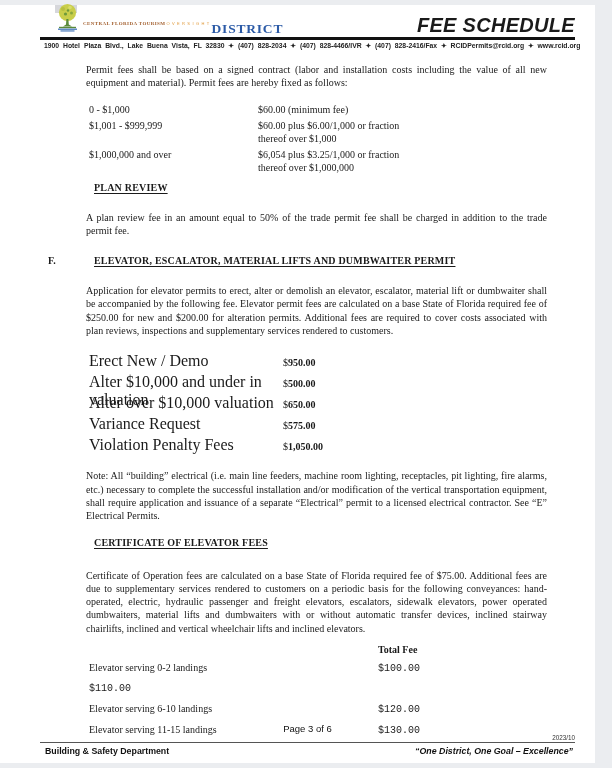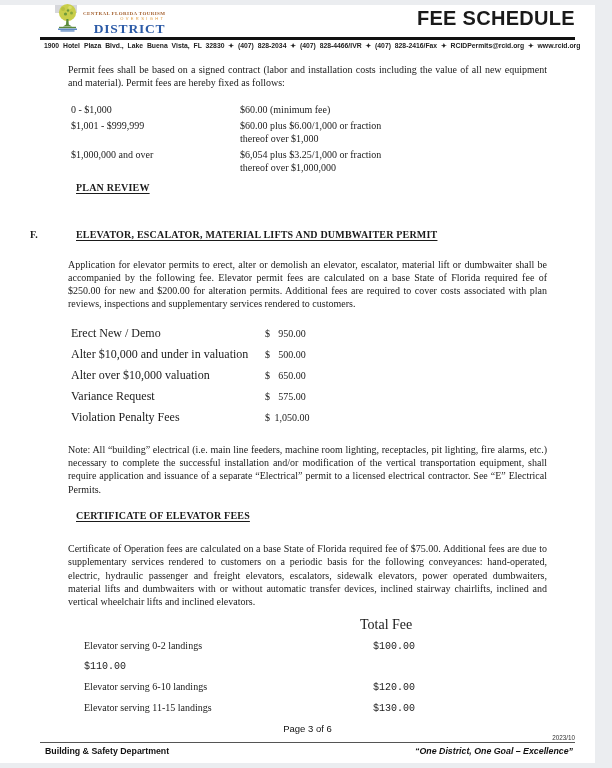--- a/index.html
+++ b/index.html
@@ -21,21 +21,21 @@
     background: #d6d7db;
   }
 
   
   header { position: relative; margin: 5px 20px 0 40px; }
   .header-top {
     display: flex; justify-content: space-between; align-items: flex-end;
     height: 31px;
   }
   .logo { display: flex; align-items: flex-end; gap: 3px; padding-left: 15px; }
-  .logo-text { display: flex; flex-direction: column; line-height: 1; padding-bottom: 1px; align-items: flex-end; }
+  .logo-text { display: flex; line-height: 1; padding-bottom: 1px; }
   .logo-line1 {
     font-family: "Liberation Serif", serif;
     font-size: 5px; font-weight: bold; letter-spacing: 0.4px;
     color: #a3602f; text-transform: uppercase; white-space: nowrap;
   }
   .logo-line2 {
     font-family: "Liberation Sans", sans-serif;
     font-size: 4px; letter-spacing: 2.4px;
     color: #e09a3c; text-transform: uppercase; white-space: nowrap;
     margin: 1px 0 0 1px;
@@ -43,32 +43,33 @@
   .logo-line3 {
     font-family: "Liberation Serif", serif;
     font-size: 13.5px; font-weight: bold; letter-spacing: 0.8px;
     color: #2b5aa6; text-transform: uppercase; white-space: nowrap;
     margin-top: 1px;
   }
   .doc-title {
     font-family: "Liberation Sans", sans-serif;
     font-size: 20px; font-weight: bold; letter-spacing: 0.3px;
     white-space: nowrap; line-height: 1;
-    padding-bottom: 8px;
+    padding-bottom: 1px;
+    font-style: italic;
   }
   .header-rule { height: 3px; background: #111; margin-top: 1px; }
   .address {
     font-family: "Liberation Sans", sans-serif;
     font-size: 6.8px; font-weight: bold; color: #222;
     margin-top: 2px; padding-left: 4px;
     word-spacing: 2px; white-space: nowrap;
   }
 
   
-  main { padding: 13px 48px 0 68px; }
+  main { padding: 13px 48px 0 86px; }
   p.para {
     margin: 0;
     font-size: 10px; line-height: 13.3px;
     text-align: justify;
   }
   h3.hd {
     margin: 8px;
     font-size: 10px; font-weight: bold;
     text-decoration: underline;
     text-underline-offset: 2px;
@@ -80,27 +81,27 @@
   .tbl-permit .row { display: flex; align-items: flex-start; margin-bottom: 3px; }
   .tbl-permit .lbl { width: 169px; flex: none; font-size: 10px; line-height: 13px; }
   .tbl-permit .val { font-size: 10px; line-height: 13px; }
 
   .sec-f { position: relative; margin-top: 18px; }
   .sec-letter { position: absolute; left: -38px; top: 0; font-size: 10px; font-weight: bold; }
 
   
   .tbl-elev { margin: 15px 0 12px 3px; }
   .tbl-elev .row { display: flex; align-items: baseline; height: 21px; }
-  .tbl-elev .lbl { width: 194px; flex: none; font-size: 12px; }
+  .tbl-elev .lbl { width: 194px; flex: none; font-size: 16px; }
   .tbl-elev .cur { font-size: 10px; }
-  .tbl-elev .amt { display: inline-block; width: 44px; text-align: center; font-size: 10px; }
-
-  
-  .totalfee-hd { margin: 9px 0 7px 292px; font-size: 14px; }
-  .tbl-land { margin-left: 16px; }
+  .tbl-elev .amt { display: inline-block; width: 44px; text-align: left; font-size: 10px; font-weight: bold; }
+
+  
+  .totalfee-hd { margin: 9px 0 7px 292px; font-size: 10px; font-weight: bold; }
+  .tbl-land { margin-left: 3px; }
   .tbl-land .row { display: flex; align-items: baseline; height: 20.5px; }
   .tbl-land .lbl { width: 289px; flex: none; font-size: 10px; }
   .tbl-land .amt { font-size: 10px; font-family: Liberation Mono, monospace; }
 
   .spacer-6 { height: 6px; }
   .spacer-10 { height: 10px; }
   .spacer-13 { height: 13px; }
 
   
   footer {
@@ -174,20 +175,21 @@
         <span class="lbl">$1,000,000 and over</span>
         <span class="val">
           <div>$6,054 plus $3.25/1,000 or fraction</div>
           <div>thereof over $1,000,000</div>
         </span>
       </div>
     </div>
 
     <h3 class="hd">PLAN REVIEW</h3>
     <div class="spacer-10"></div>
+    <p class="para">A plan review fee in an amount equal to 50% of the trade permit fee shall be charged in addition to the trade permit fee.</p>
 
     <div class="sec-f">
       <span class="sec-letter">F.</span>
       <h3 class="hd">ELEVATOR, ESCALATOR, MATERIAL LIFTS AND DUMBWAITER PERMIT</h3>
     </div>
     <div class="spacer-10"></div>
     <p class="para">Application for elevator permits to erect, alter or demolish an elevator, escalator, material lift or dumbwaiter shall be accompanied by the following fee. Elevator permit fees are calculated on a base State of Florida required fee of $250.00 for new and $200.00 for alteration permits. Additional fees are required to cover costs associated with plan reviews, inspections and supplementary services rendered to customers.</p>
 
     <div class="tbl-elev">
       <div class="row">

